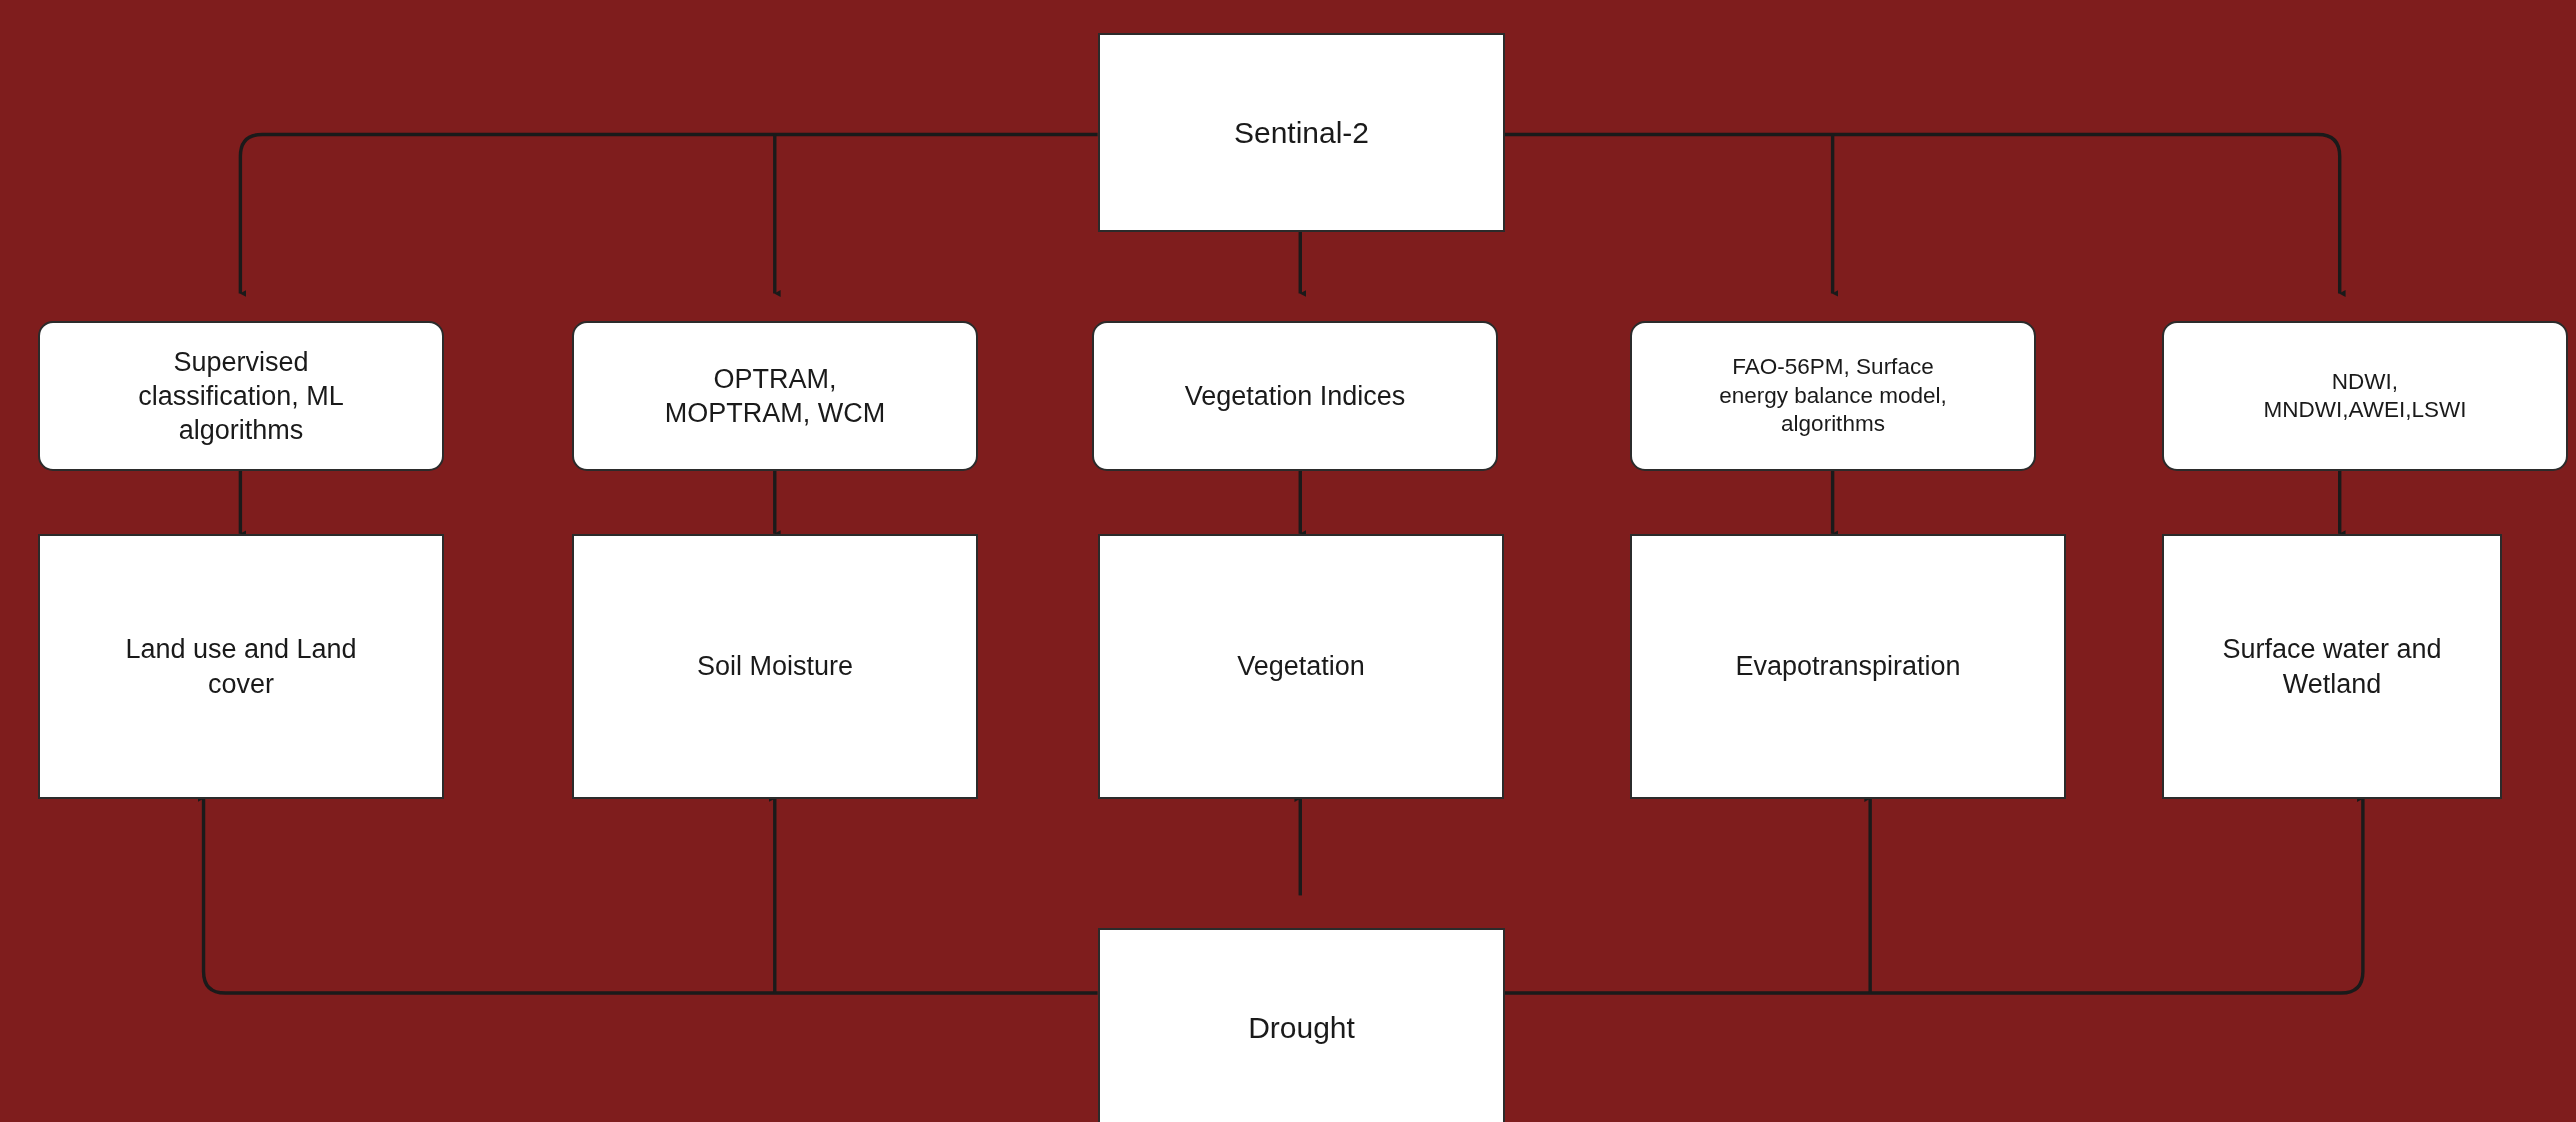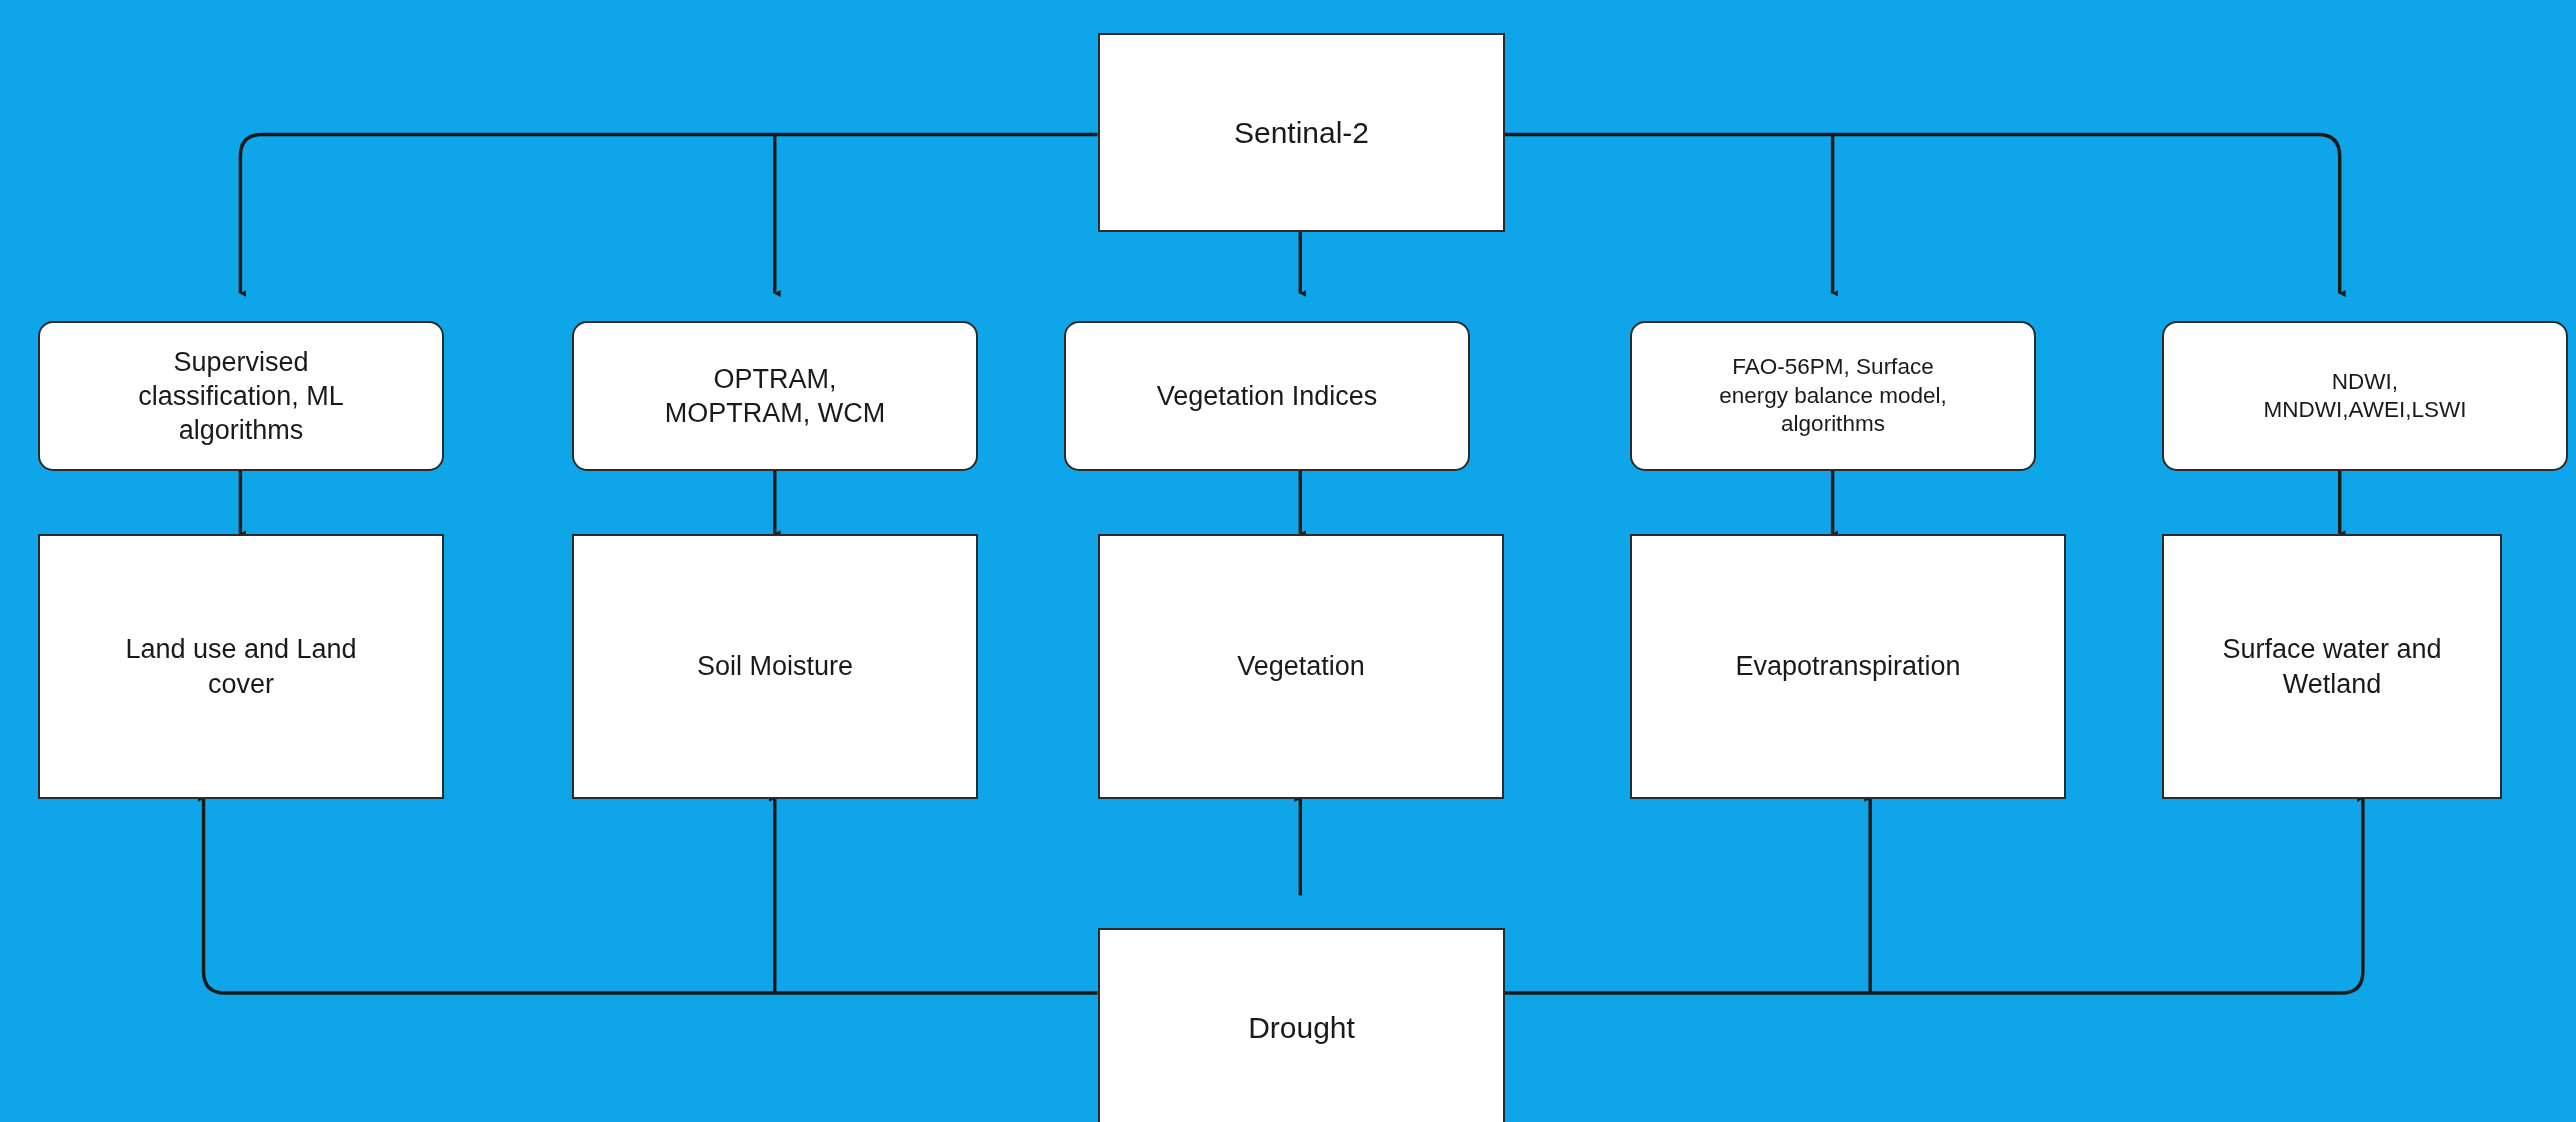--- a/index.html
+++ b/index.html
@@ -1,20 +1,20 @@
 <!DOCTYPE html>
 <html style="font-size:11px"><head>
 <meta charset="utf-8">
 <style>
   html,body{margin:0;padding:0;background:#ffffff;}
   #canvas{
     position:relative;
     width:2576px;
     height:1122px;
-    background:#0ea5e9;
+    background:#7f1d1d;
     font-family:"Liberation Sans", sans-serif;
     overflow:hidden;
   }
   svg.edges{
     position:absolute;
     left:0; top:0;
     width:2576px;
     height:1122px;
     pointer-events:none;
   }
@@ -86,21 +86,21 @@
     <span class="lbl">Supervised
 classification, ML
 algorithms</span>
   </div>
 
   <div class="node rounded fs-mid" style="left:572px; top:321px; width:406px; height:150px;">
     <span class="lbl">OPTRAM,
 MOPTRAM, WCM</span>
   </div>
 
-  <div class="node rounded fs-mid" style="left:1064px; top:321px; width:406px; height:150px;align-items:center;">
+  <div class="node rounded fs-mid" style="left:1092px; top:321px; width:406px; height:150px;align-items:center;">
     <span class="lbl">Vegetation Indices</span>
   </div>
 
   <div class="node rounded fs-small" style="left:1630px; top:321px; width:406px; height:150px;">
     <span class="lbl">FAO-56PM, Surface
 energy balance model,
 algorithms</span>
   </div>
 
   <div class="node rounded fs-small" style="left:2162px; top:321px; width:406px; height:150px;text-align:center;">

